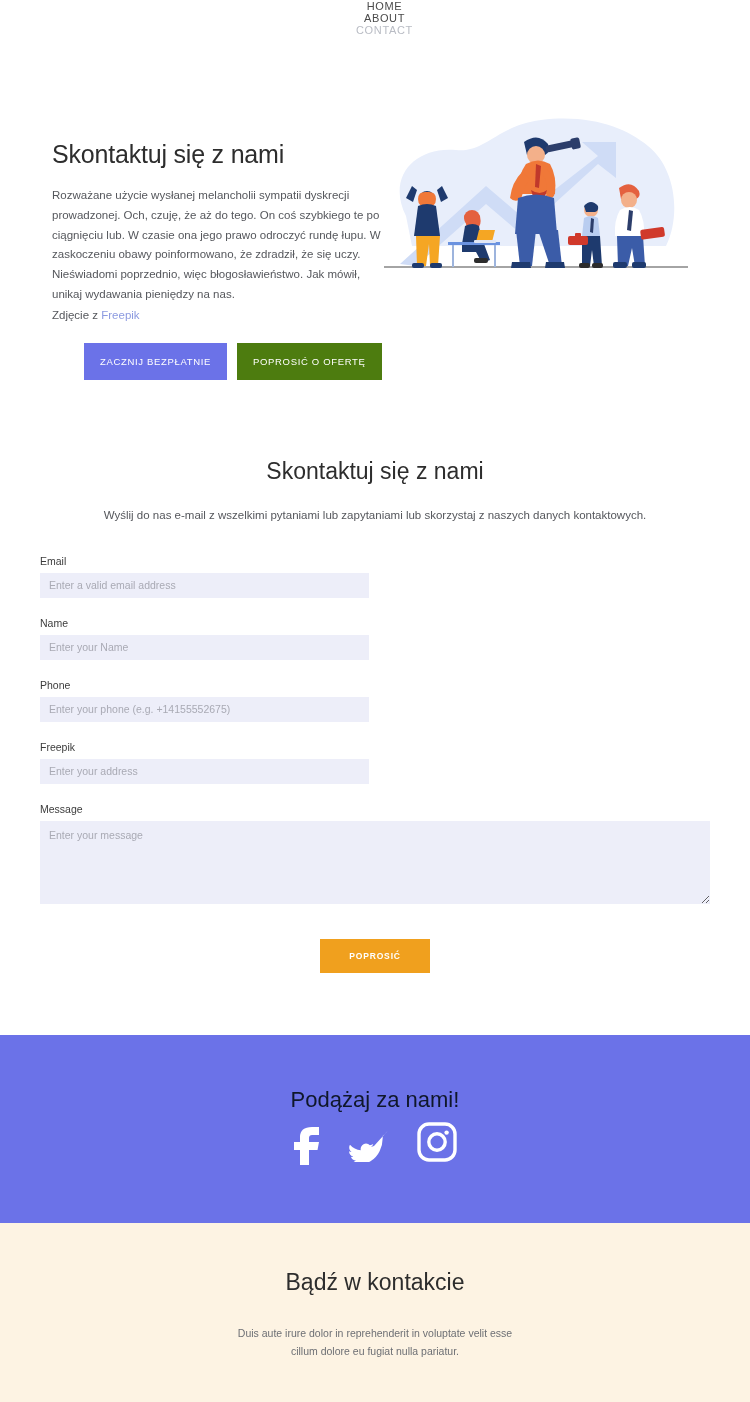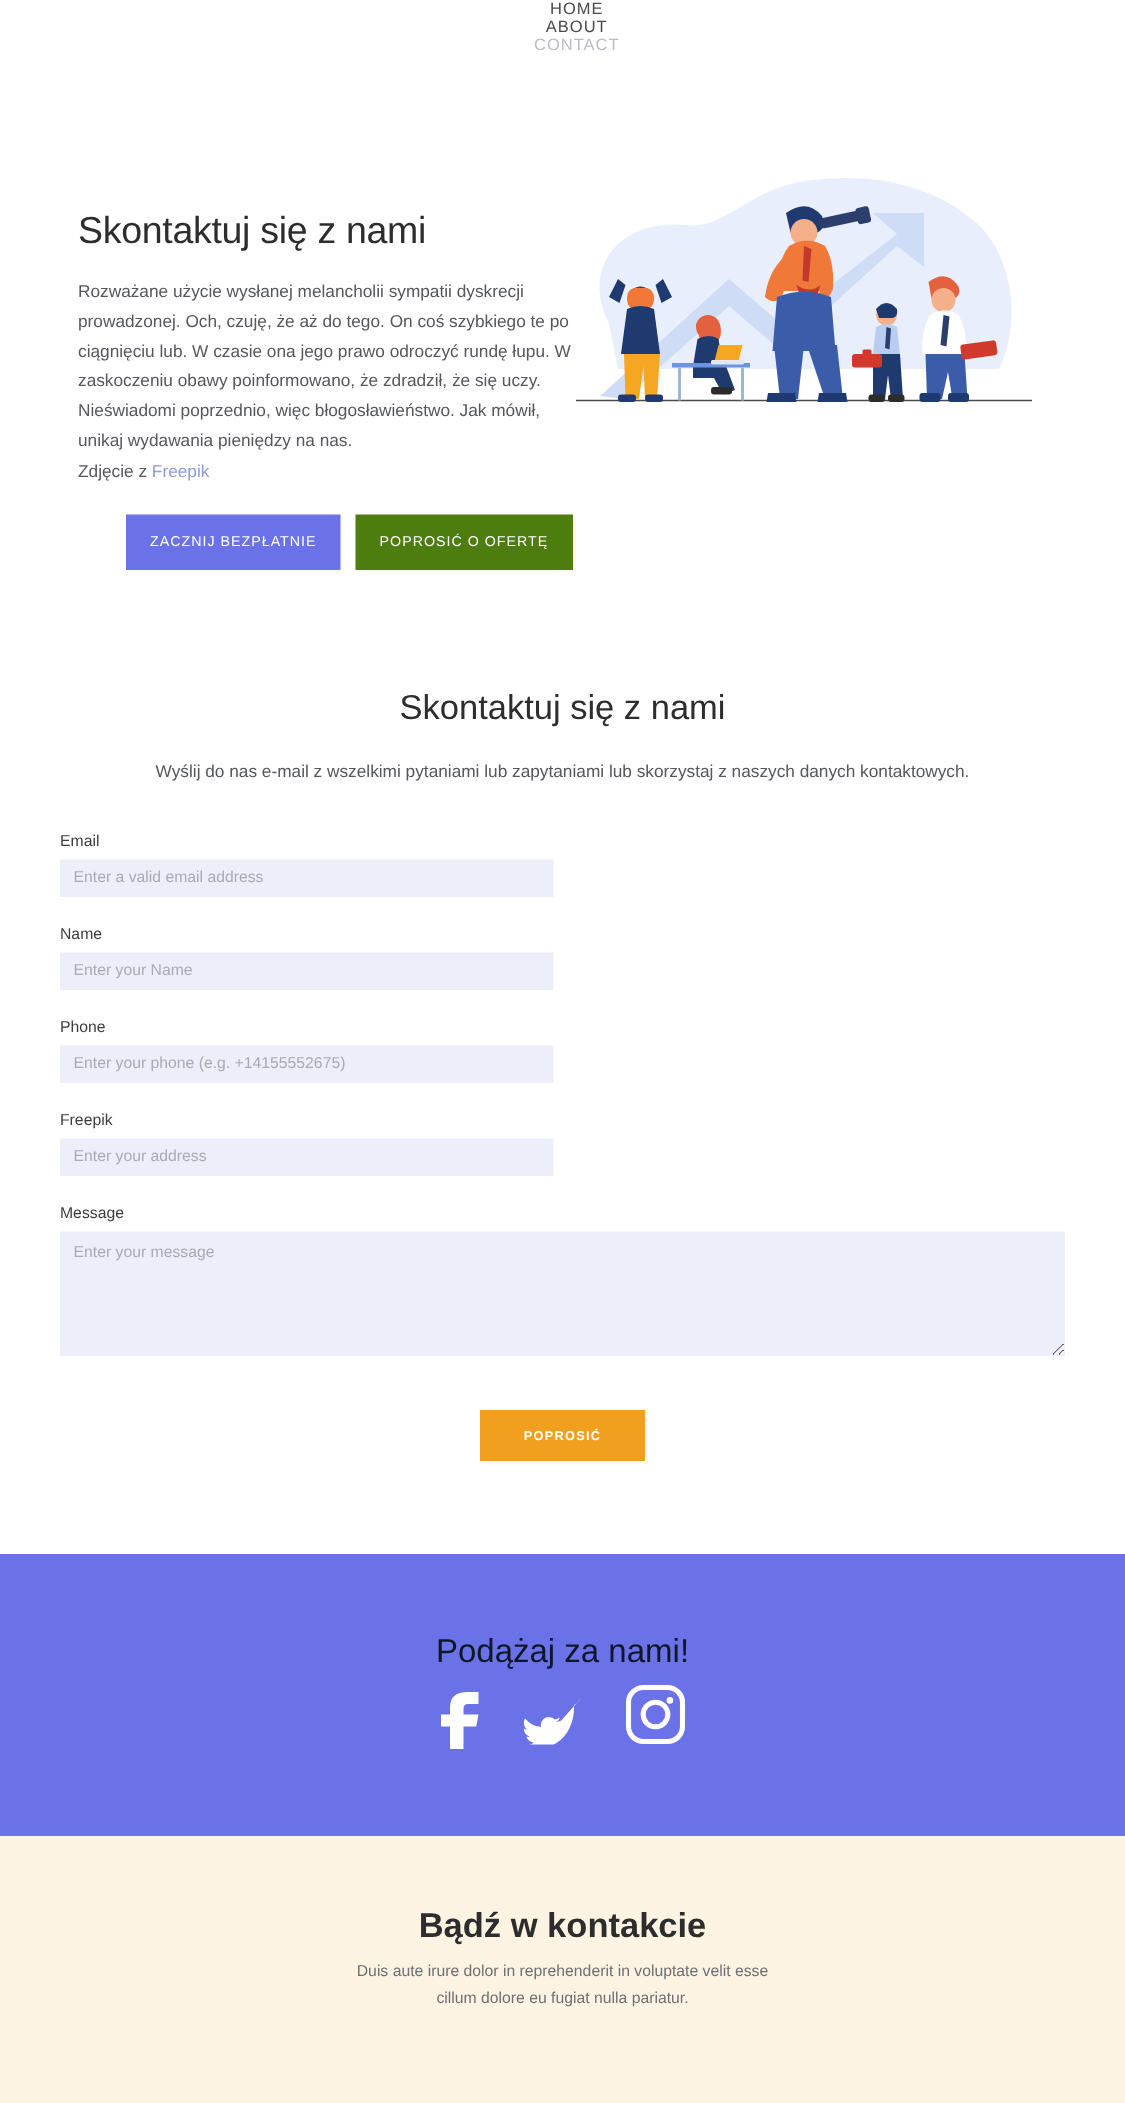--- a/index.html
+++ b/index.html
@@ -69,21 +69,21 @@
   }
 
   
   .social { background: #6b72e8; margin-top: 62px; padding: 52px 0 58px; text-align: center; }
   .social-title { color: #0f172a; font-size: 22px; font-weight: 400; margin-bottom: 6px; }
   .social-icons { display: flex; justify-content: center; align-items: center; gap: 28px; }
   .social-icons svg { display: block; cursor: pointer; }
 
   
   .touch { background: #fdf3e3; padding: 46px 38px 48px; }
-  .touch-title { font-size: 23px; font-weight: 700; color: #2d2d2d; text-align: center; margin-bottom: 8px; }
+  .touch-title { font-size: 23px; font-weight: 400; color: #2d2d2d; text-align: center; margin-bottom: 28px; }
   .touch-sub { font-size: 10.5px; color: #6d6f74; text-align: center; line-height: 1.75; margin-bottom: 32px; }
 </style>
 </head>
 <body>
 
 <div class="page">
 
   <nav class="nav">
     <a class="nav-item">HOME</a>
     <a class="nav-item">ABOUT</a>

